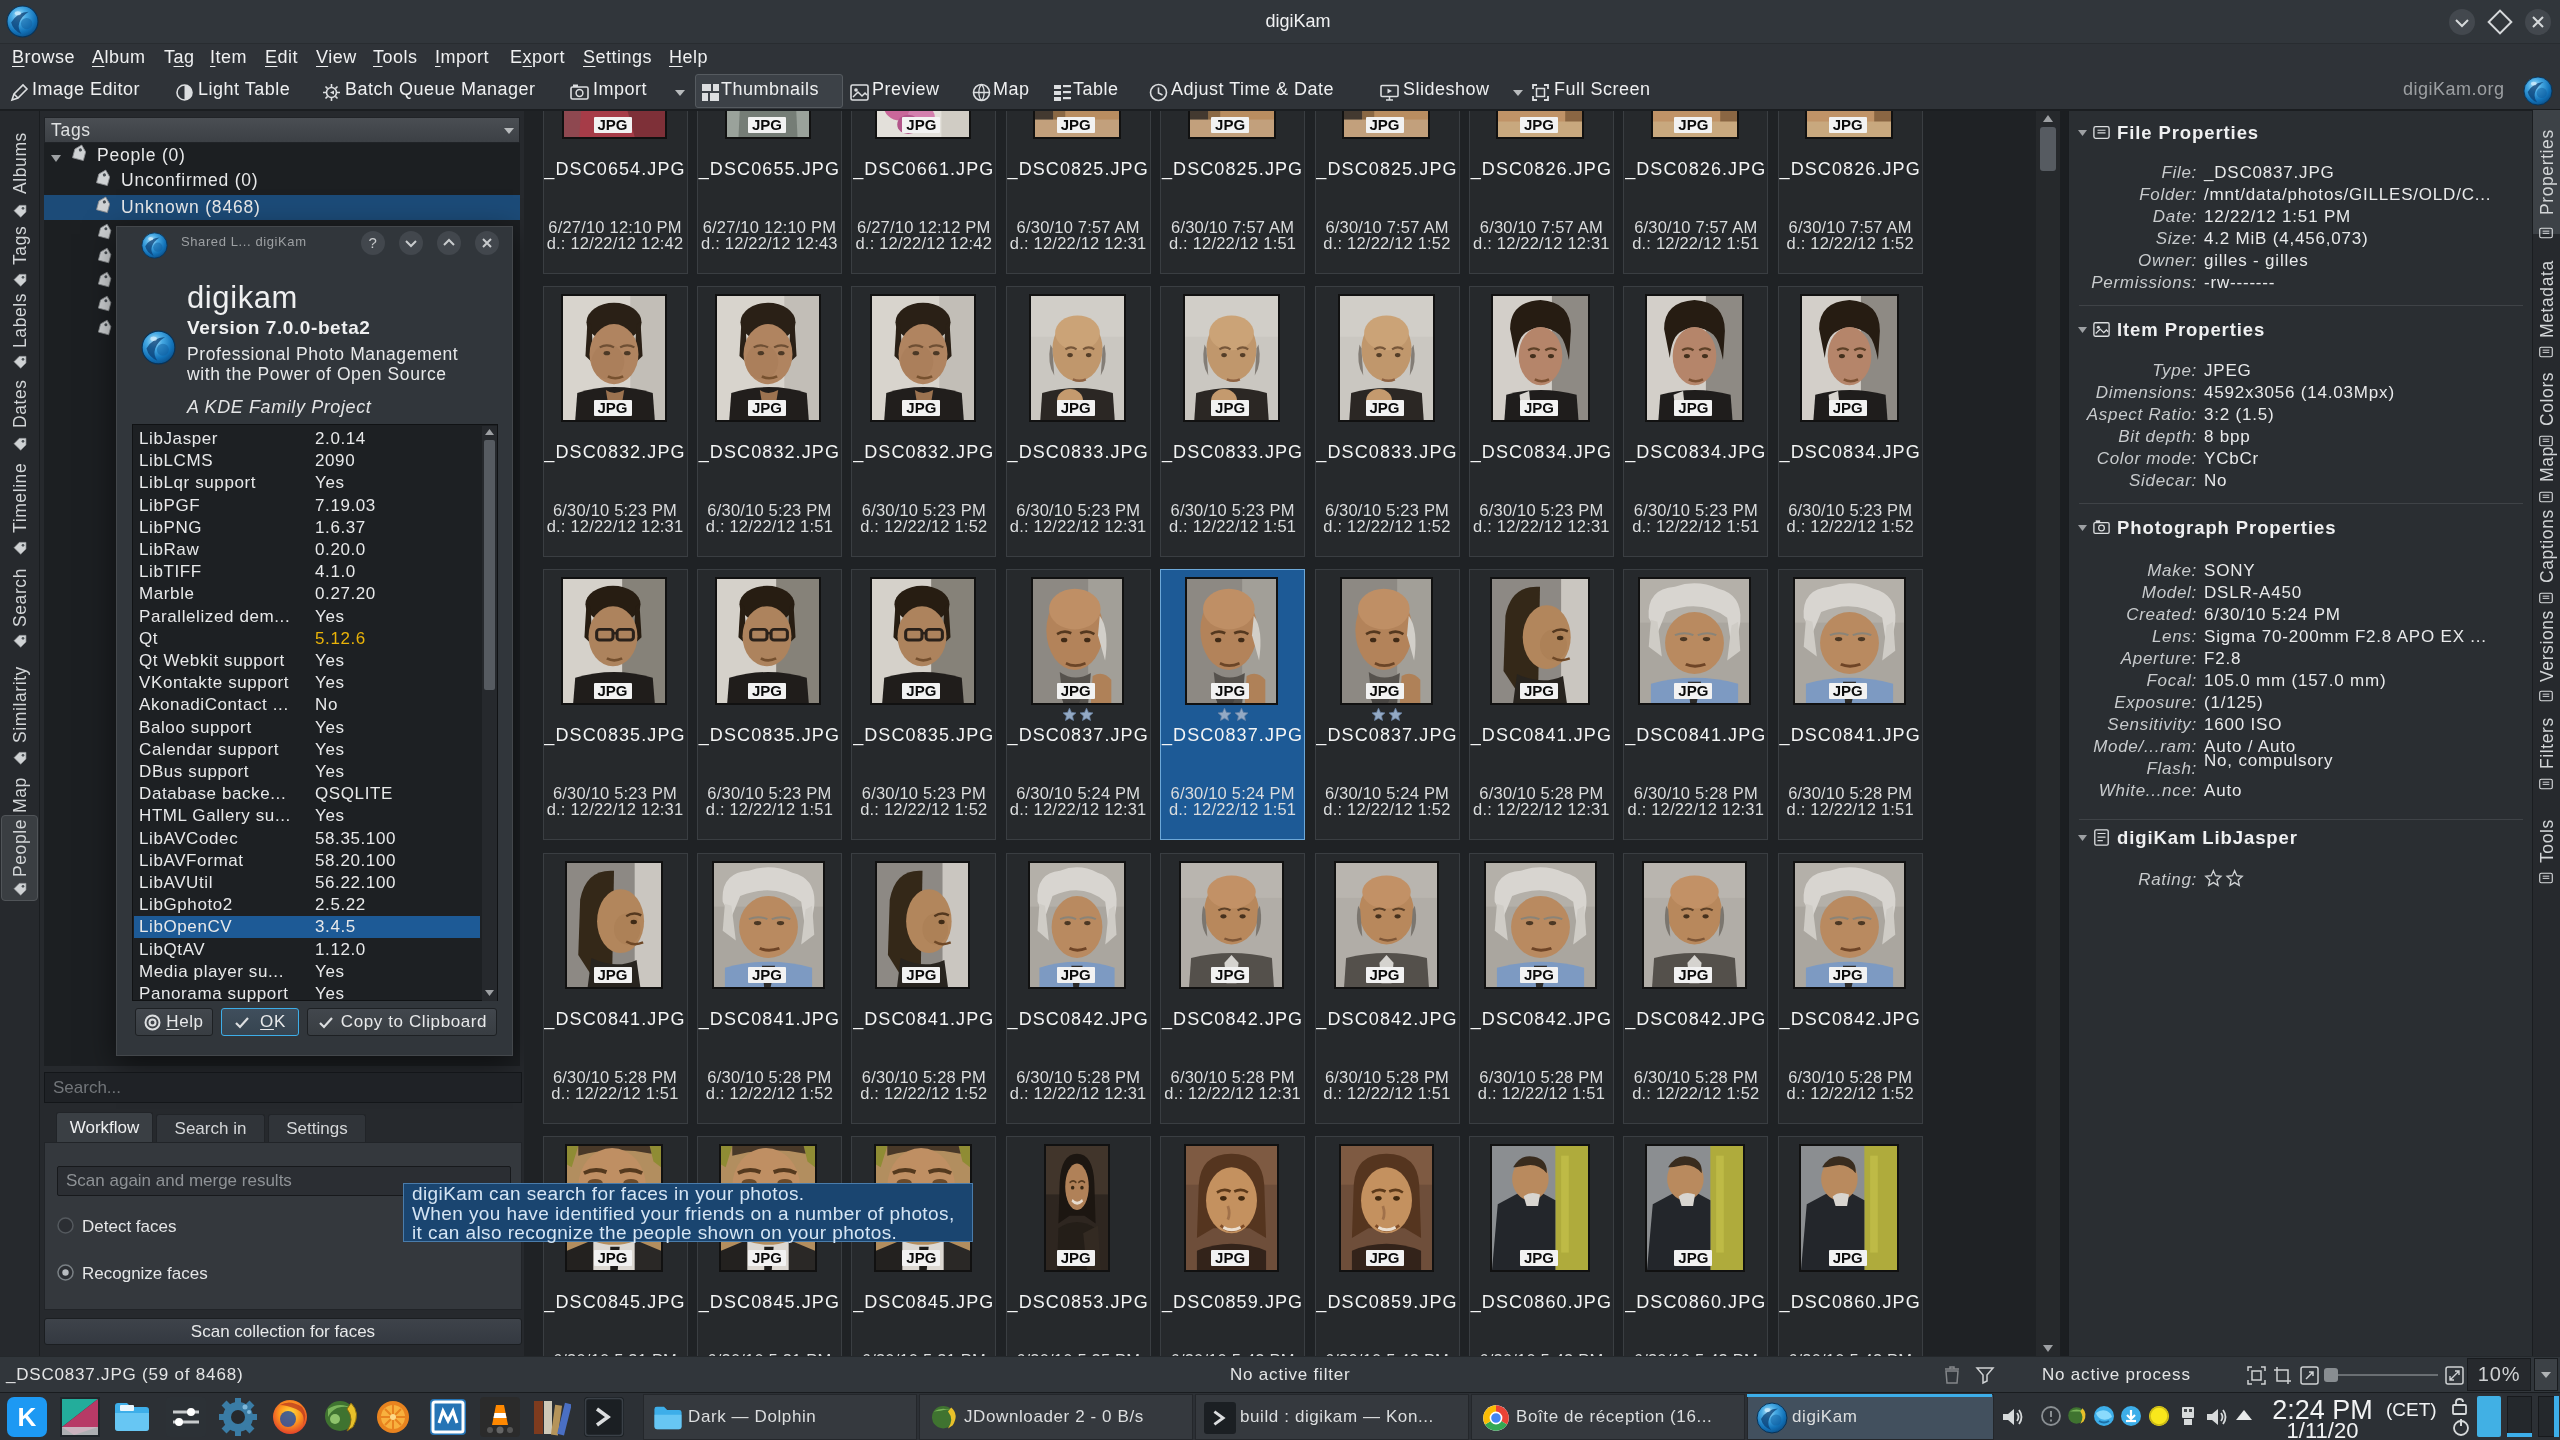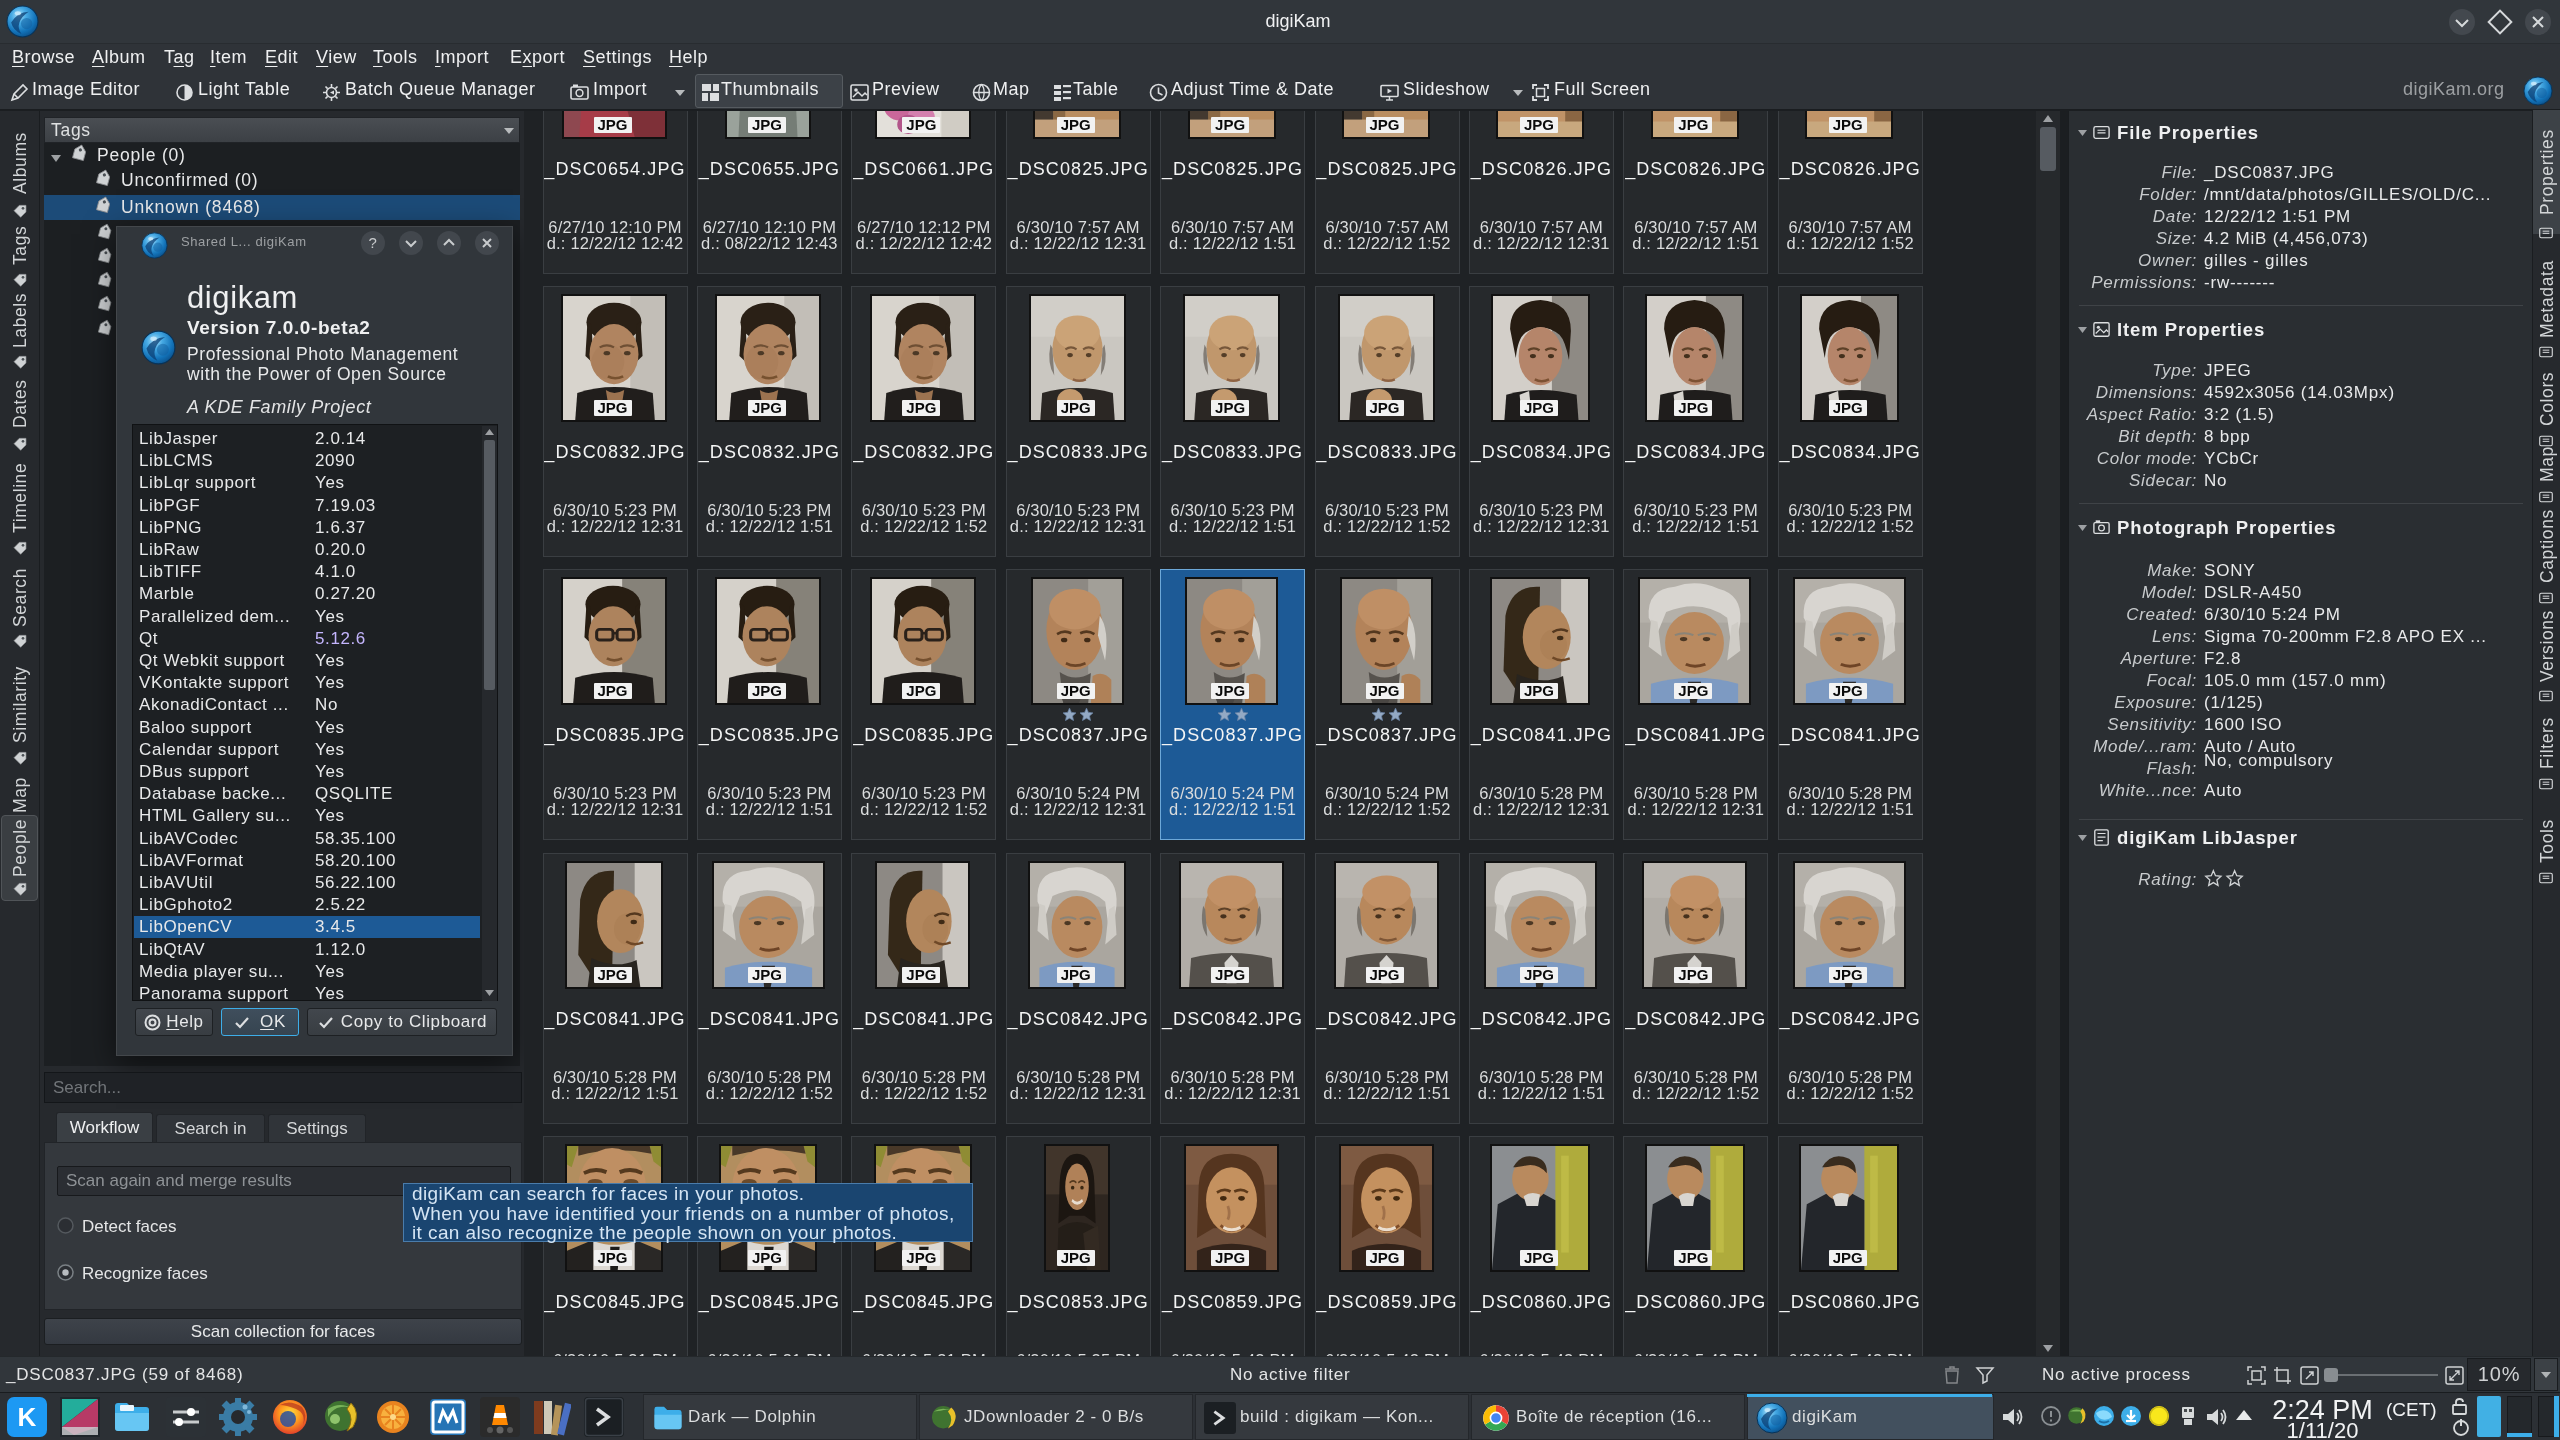--- a/index.html
+++ b/index.html
@@ -521,21 +521,21 @@
 <div class="abs" style="left:182px;top:92.8px;font-size:17px;color:#e8e9ea">1.6.37</div>
 <div class="abs" style="left:6px;top:115.0px;font-size:17px;color:#e8e9ea;white-space:nowrap">LibRaw</div>
 <div class="abs" style="left:182px;top:115.0px;font-size:17px;color:#e8e9ea">0.20.0</div>
 <div class="abs" style="left:6px;top:137.2px;font-size:17px;color:#e8e9ea;white-space:nowrap">LibTIFF</div>
 <div class="abs" style="left:182px;top:137.2px;font-size:17px;color:#e8e9ea">4.1.0</div>
 <div class="abs" style="left:6px;top:159.39999999999998px;font-size:17px;color:#e8e9ea;white-space:nowrap">Marble</div>
 <div class="abs" style="left:182px;top:159.39999999999998px;font-size:17px;color:#e8e9ea">0.27.20</div>
 <div class="abs" style="left:6px;top:181.59999999999997px;font-size:17px;color:#e8e9ea;white-space:nowrap">Parallelized dem...</div>
 <div class="abs" style="left:182px;top:181.59999999999997px;font-size:17px;color:#e8e9ea">Yes</div>
 <div class="abs" style="left:6px;top:203.79999999999995px;font-size:17px;color:#e8e9ea;white-space:nowrap">Qt</div>
-<div class="abs" style="left:182px;top:203.79999999999995px;font-size:17px;color:#c4b5fd">5.12.6</div>
+<div class="abs" style="left:182px;top:203.79999999999995px;font-size:17px;color:#eab308">5.12.6</div>
 <div class="abs" style="left:6px;top:225.99999999999994px;font-size:17px;color:#e8e9ea;white-space:nowrap">Qt Webkit support</div>
 <div class="abs" style="left:182px;top:225.99999999999994px;font-size:17px;color:#e8e9ea">Yes</div>
 <div class="abs" style="left:6px;top:248.19999999999993px;font-size:17px;color:#e8e9ea;white-space:nowrap">VKontakte support</div>
 <div class="abs" style="left:182px;top:248.19999999999993px;font-size:17px;color:#e8e9ea">Yes</div>
 <div class="abs" style="left:6px;top:270.3999999999999px;font-size:17px;color:#e8e9ea;white-space:nowrap">AkonadiContact ...</div>
 <div class="abs" style="left:182px;top:270.3999999999999px;font-size:17px;color:#e8e9ea">No</div>
 <div class="abs" style="left:6px;top:292.5999999999999px;font-size:17px;color:#e8e9ea;white-space:nowrap">Baloo support</div>
 <div class="abs" style="left:182px;top:292.5999999999999px;font-size:17px;color:#e8e9ea">Yes</div>
 <div class="abs" style="left:6px;top:314.7999999999999px;font-size:17px;color:#e8e9ea;white-space:nowrap">Calendar support</div>
 <div class="abs" style="left:182px;top:314.7999999999999px;font-size:17px;color:#e8e9ea">Yes</div>
@@ -610,21 +610,21 @@
 <div class="d1">6/27/10 12:10 PM</div>
 <div class="d2">d.: 12/22/12 12:42</div>
 </div>
 <div class="cell" style="left:172.9px;top:-108.5px">
 <svg class="ph" style="left:27.5px;width:86px;height:128px" viewBox="0 0 100 128" preserveAspectRatio="none">
         <use href="#s0655"></use>
       </svg>
 <div class="jpg" style="left:50px;top:113px;">JPG</div>
 <div class="fn">_DSC0655.JPG</div>
 <div class="d1">6/27/10 12:10 PM</div>
-<div class="d2">d.: 08/22/12 12:43</div>
+<div class="d2">d.: 12/22/12 12:43</div>
 </div>
 <div class="cell" style="left:327.3px;top:-108.5px">
 <svg class="ph" style="left:22.5px;width:96px;height:128px" viewBox="0 0 100 128" preserveAspectRatio="none">
         <use href="#s0661"></use>
       </svg>
 <div class="jpg" style="left:50px;top:113px;">JPG</div>
 <div class="fn">_DSC0661.JPG</div>
 <div class="d1">6/27/10 12:12 PM</div>
 <div class="d2">d.: 12/22/12 12:42</div>
 </div>

